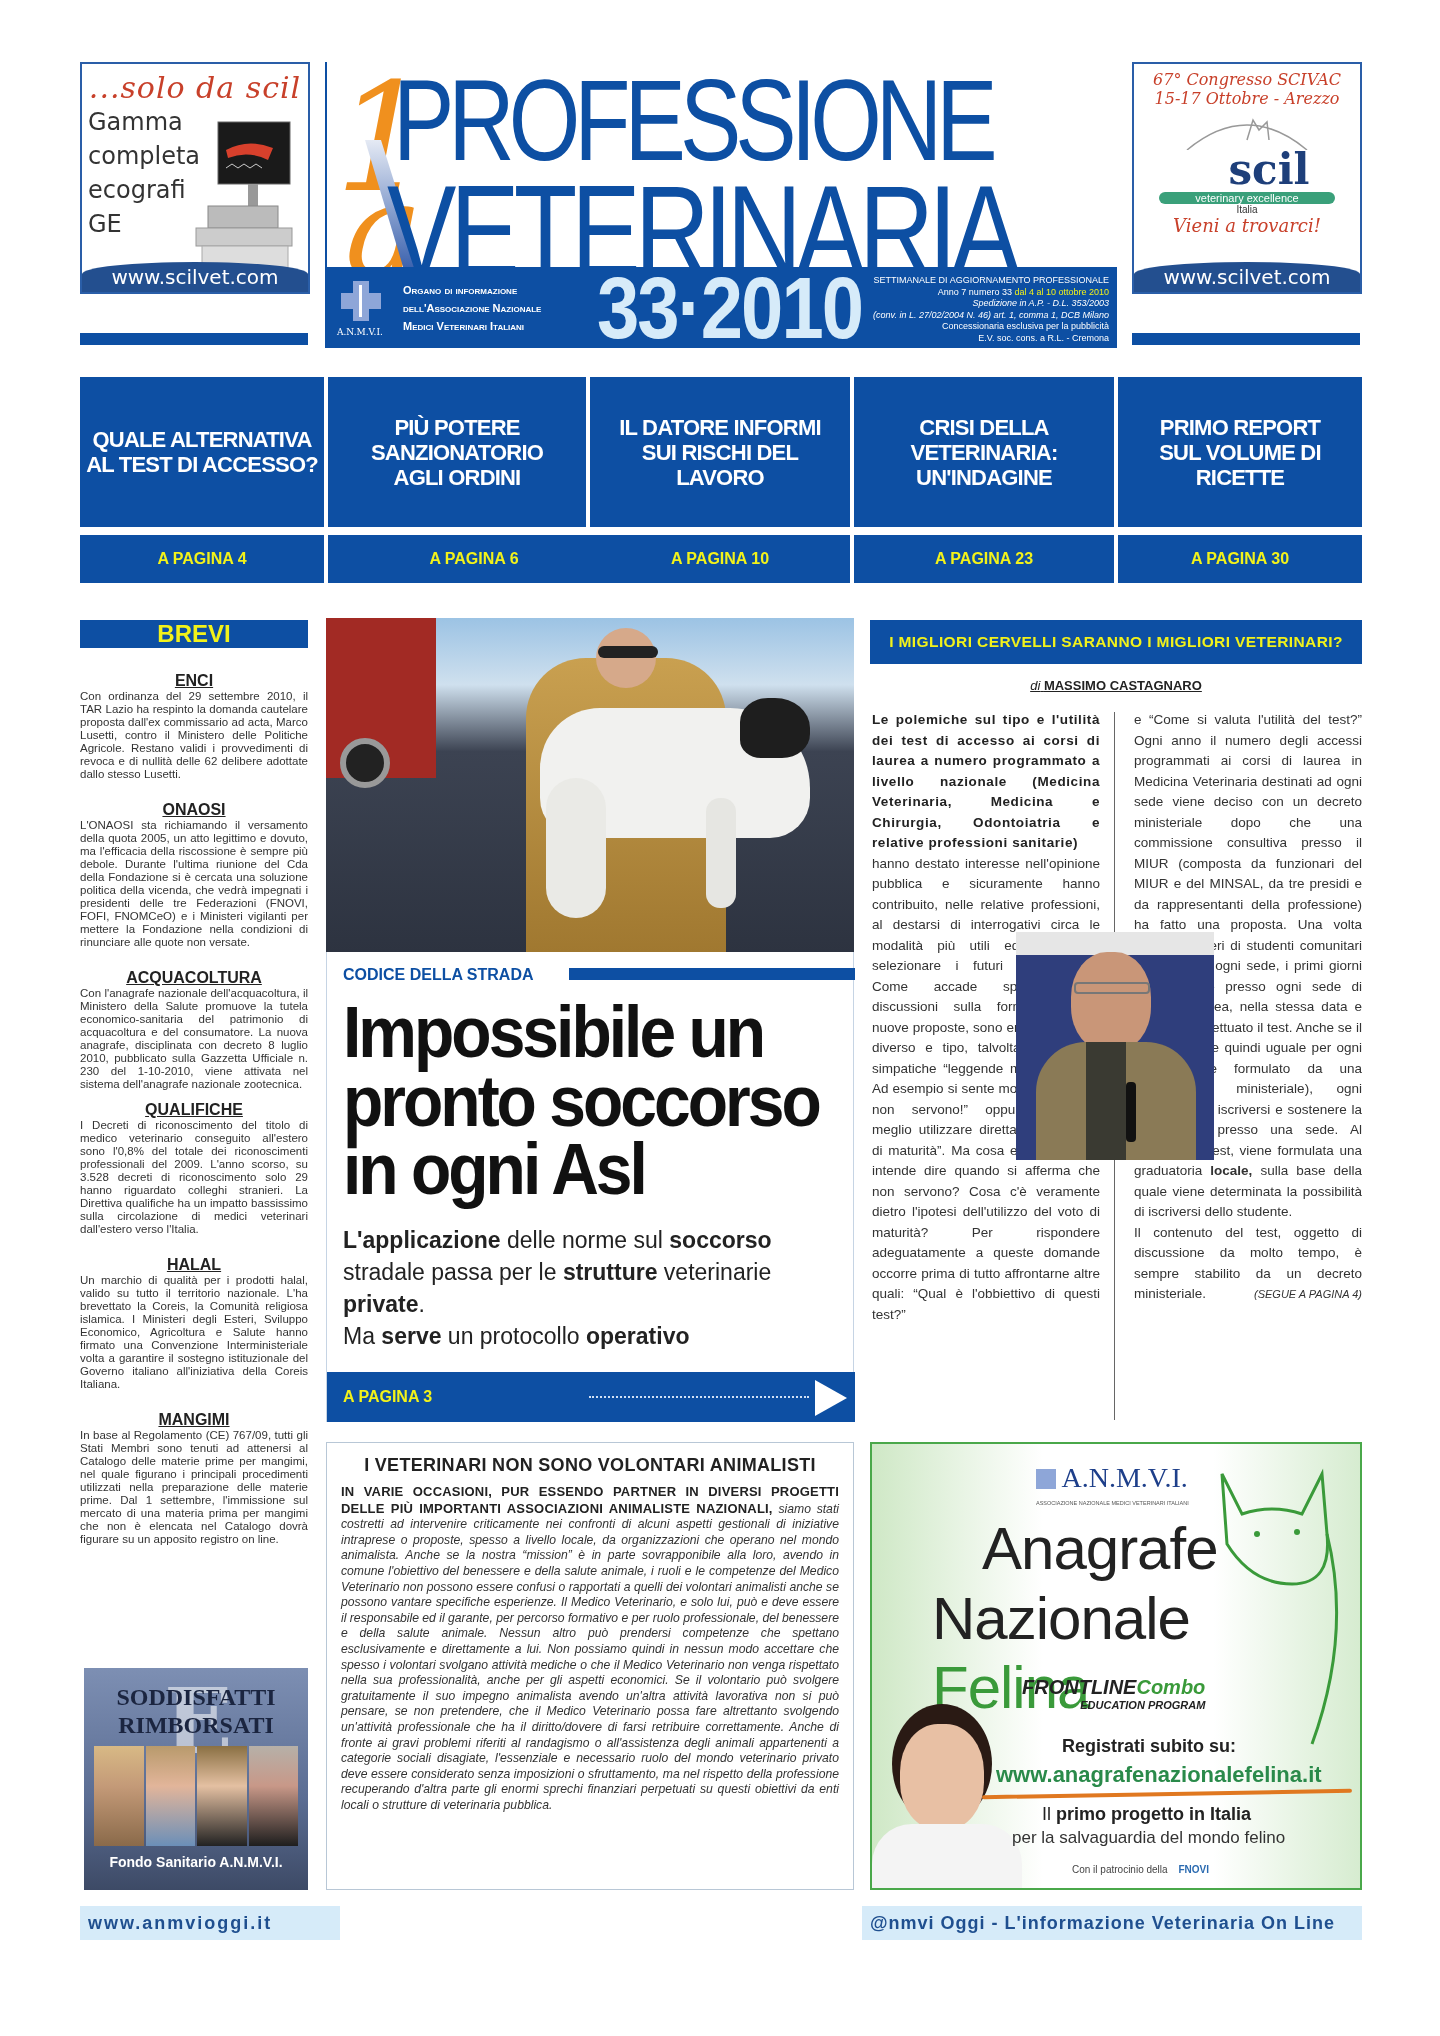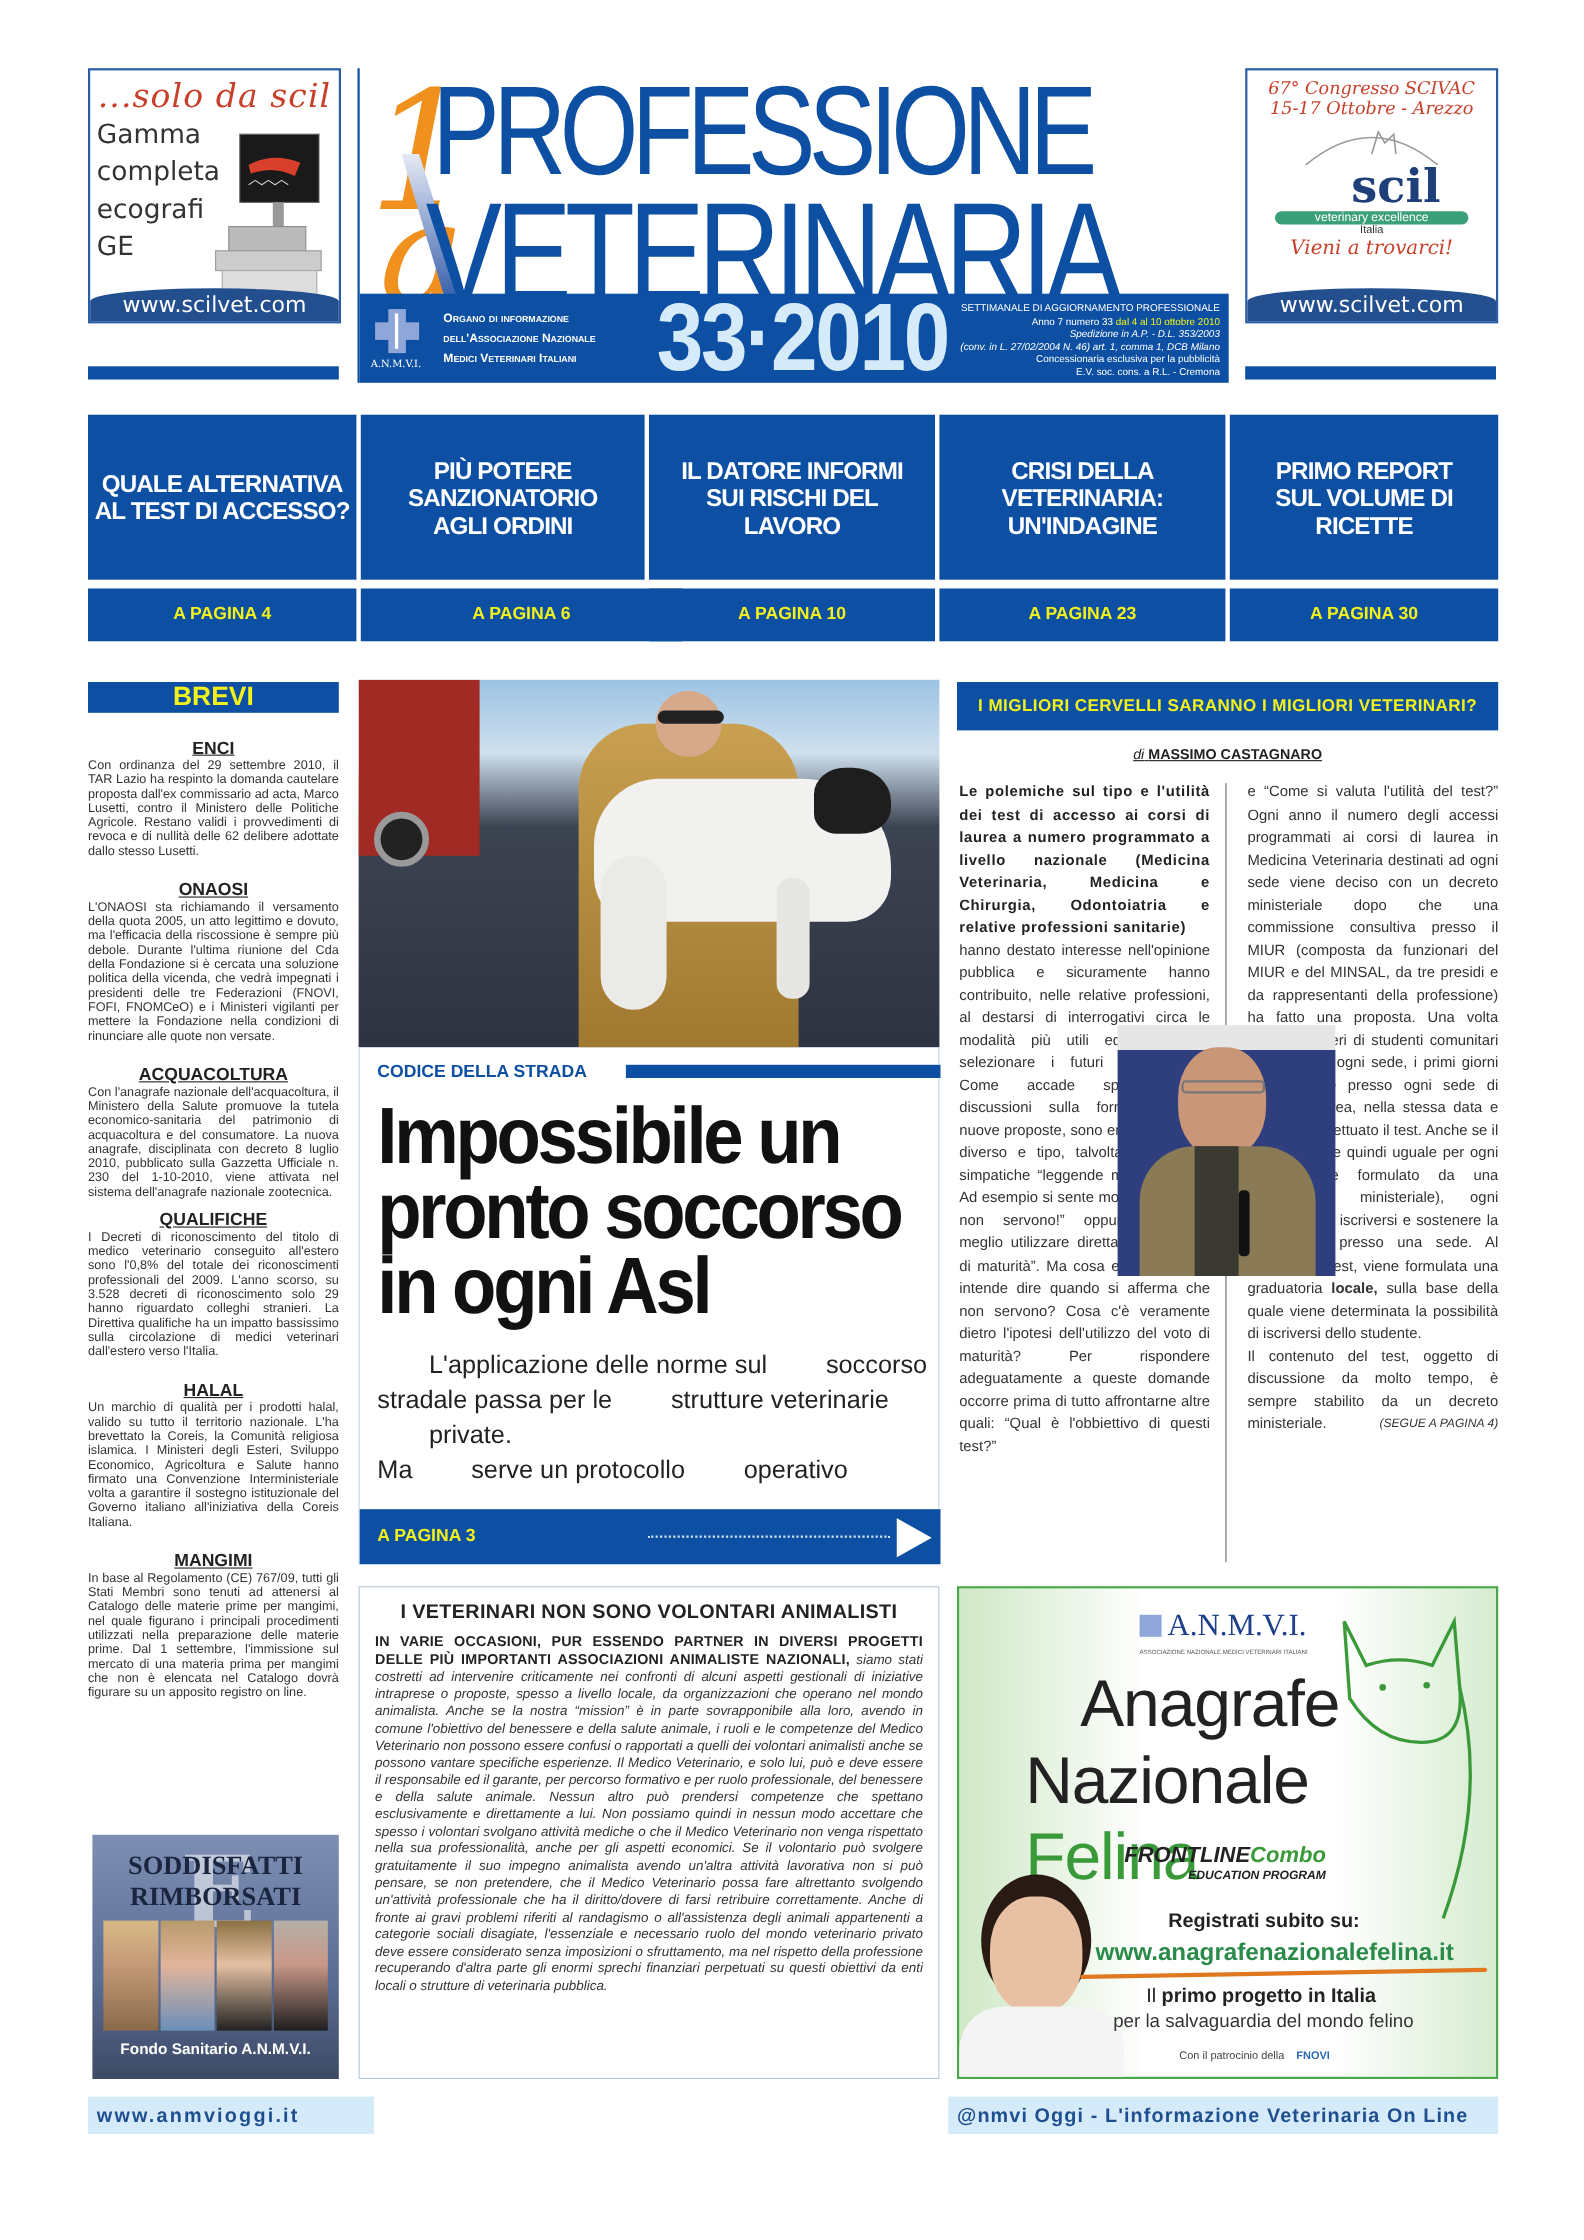--- a/index.html
+++ b/index.html
@@ -32,21 +32,21 @@
   .brevi-head { background: var(--blue); color: var(--yellow); font-weight: bold; font-size: 24px; text-align: center; display: flex; align-items: center; justify-content: center; }
   .brevi-title { font-weight: bold; font-size: 16px; text-align: center; text-decoration: underline; color: #222; margin-top: 10px; }
   .brevi-text { font-size: 11.5px; line-height: 13px; text-align: justify; color: #333; }
 
   
   .photo { background: linear-gradient(180deg, #9cc3e4 0%, #cfe0ee 20%, #3c4352 40%, #2d3340 100%); overflow: hidden; }
 
   .kicker { color: var(--blue); font-weight: bold; font-size: 16px; }
   .headline { font-weight: bold; color: #111; font-size: 66px; line-height: 62px; letter-spacing: -3px; transform: scaleY(1.1); transform-origin: top left; }
   .deck { font-size: 23px; line-height: 32px; color: #222; }
-  .deck b { font-weight: normal; margin-left: 47px; }
+  .deck b { font-weight: bold; }
   .page-bar { background: var(--blue); color: var(--yellow); font-weight: bold; font-size: 16px; }
 
   .article-head { background: var(--blue); color: var(--yellow); font-weight: bold; font-size: 15.5px; letter-spacing: 0.4px; display: flex; align-items: center; justify-content: center; }
   .byline { font-size: 13px; text-align: center; text-decoration: underline; font-weight: bold; }
   .col { font-size: 13.5px; line-height: 20.5px; color: #333; text-align: justify; }
   .col .lead { font-weight: bold; letter-spacing: 0.6px; color: #222; }
 
   .vol-box { border: 1px solid #b8c7d6; }
   .vol-title { font-weight: bold; font-size: 18px; text-align: center; letter-spacing: 0.3px; color: #222; }
   .vol-text { font-size: 12.2px; line-height: 15.6px; color: #333; text-align: justify; font-style: italic; }

